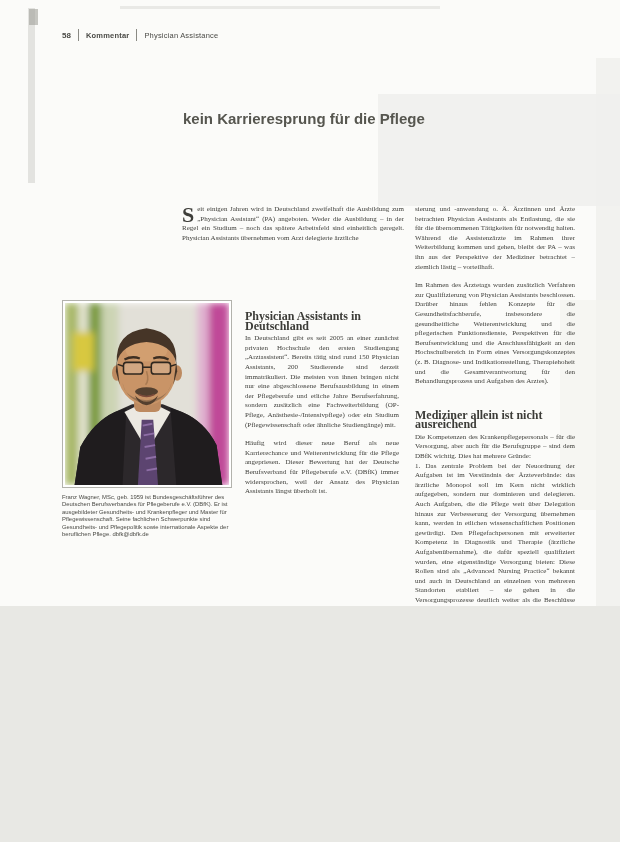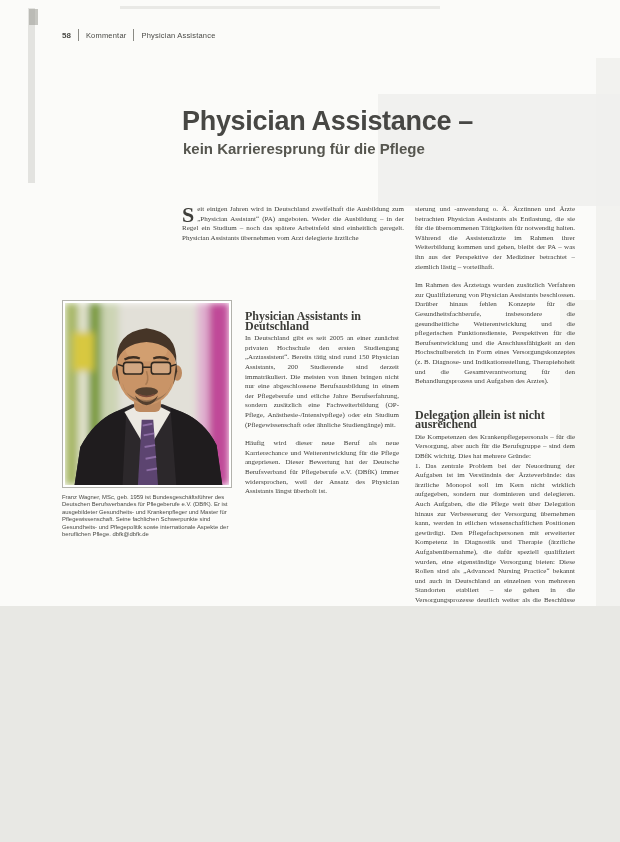--- a/index.html
+++ b/index.html
@@ -15,21 +15,21 @@
   .a-title-shade{left:378px;top:94px;width:242px;height:112px;background:#efefec;opacity:.8;}
   .a-right-strip{left:596px;top:58px;width:24px;height:745px;background:#f0f0ed;opacity:.85;}
   .a-right-mid{left:560px;top:300px;width:60px;height:210px;background:#f3f3f0;opacity:.7;}
   .a-top-line{left:120px;top:6px;width:320px;height:3px;background:#d8d8d3;opacity:.5;}
 
   
   .header{position:absolute;left:62px;top:28px;display:flex;align-items:center;
     font-family:"Liberation Sans", sans-serif;font-size:7.5px;color:#4a4a46;height:14px;}
   .header .pagenum{font-weight:bold;font-size:8px;}
   .header .vdiv{width:1px;height:12px;background:#8a8a84;margin:0 7px;}
-  .header .section{font-weight:normal;letter-spacing:.2px;}
+  .header .section{font-weight:bold;letter-spacing:.2px;}
   .header .article{letter-spacing:.2px;}
 
   
   .title-block{position:absolute;left:182px;top:106px;width:400px;}
   .title-main{margin:0;font-family:"Liberation Sans", sans-serif;font-weight:bold;
     font-size:27px;line-height:30px;color:#474744;letter-spacing:-.3px;}
   .title-sub{margin:4px 0 0 1px;font-family:"Liberation Sans", sans-serif;
     font-size:15px;line-height:17px;color:#56564f;font-weight:bold;}
 
   
@@ -73,21 +73,20 @@
 
   <div class="header">
     <span class="pagenum">58</span>
     <span class="vdiv"></span>
     <span class="section">Kommentar</span>
     <span class="vdiv"></span>
     <span class="article">Physician Assistance</span>
   </div>
 
   <div class="title-block">
-    <h1 class="title-main">Physician Assistance –</h1>
     <h2 class="title-sub">kein Karrieresprung für die Pflege</h2>
   </div>
 
   <div class="intro btxt">
     <span class="dropcap">S</span><span>eit einigen Jahren wird in Deutschland zweifelhaft die Ausbildung zum „Physician Assistant“ (PA) angeboten. Weder die Ausbildung – in der Regel ein Studium – noch das spätere Arbeitsfeld sind einheitlich geregelt. Physician Assistants übernehmen vom Arzt delegierte ärztliche</span>
   </div>
 
   <div class="photo-frame">
     <svg viewBox="0 0 171 187" preserveAspectRatio="none">
       <defs>
@@ -156,21 +155,21 @@
 
   <div class="col-left btxt">
     <h3 class="subhead">Physician Assistants in Deutschland</h3>
     <p>In Deutschland gibt es seit 2005 an einer zunächst privaten Hochschule den ersten Studiengang „Arztassistent“. Bereits tätig sind rund 150 Physician Assistants, 200 Studierende sind derzeit immatrikuliert. Die meisten von ihnen bringen nicht nur eine abgeschlossene Berufsausbildung in einem der Pflegeberufe und etliche Jahre Berufserfahrung, sondern zusätzlich eine Fachweiterbildung (OP-Pflege, Anästhesie-/Intensivpflege) oder ein Studium (Pflegewissenschaft oder ähnliche Studiengänge) mit.</p>
     <p>Häufig wird dieser neue Beruf als neue Karrierechance und Weiterentwicklung für die Pflege angepriesen. Dieser Bewertung hat der Deutsche Berufsverband für Pflegeberufe e.V. (DBfK) immer widersprochen, weil der Ansatz des Physician Assistants längst überholt ist.</p>
   </div>
 
   <div class="col-right btxt">
     <p>sierung und -anwendung o. Ä. Ärztinnen und Ärzte betrachten Physician Assistants als Entlastung, die sie für die übernommenen Tätigkeiten für notwendig halten. Während die Assistenzärzte im Rahmen ihrer Weiterbildung kommen und gehen, bleibt der PA – was ihn aus der Perspektive der Mediziner betrachtet – ziemlich lästig – vorteilhaft.</p>
     <p>Im Rahmen des Ärztetags wurden zusätzlich Verfahren zur Qualifizierung von Physician Assistants beschlossen. Darüber hinaus fehlen Konzepte für die Gesundheitsfachberufe, insbesondere die gesundheitliche Weiterentwicklung und die pflegerischen Funktionsdienste, Perspektiven für die Berufsentwicklung und die Anschlussfähigkeit an den Hochschulbereich in Form eines Versorgungskonzeptes (z. B. Diagnose- und Indikationsstellung, Therapiehoheit und die Gesamtverantwortung für den Behandlungsprozess und Aufgaben des Arztes).</p>
-    <h3 class="subhead">Delegation allein ist nicht ausreichend</h3>
+    <h3 class="subhead">Mediziner allein ist nicht ausreichend</h3>
     <p class="prelines">Die Kompetenzen des Krankenpflegepersonals – für die Versorgung, aber auch für die Berufsgruppe – sind dem DBfK wichtig. Dies hat mehrere Gründe:
 1. Das zentrale Problem bei der Neuordnung der Aufgaben ist im Verständnis der Ärzteverbände: das ärztliche Monopol soll im Kern nicht wirklich aufgegeben, sondern nur dominieren und delegieren. Auch Aufgaben, die die Pflege weit über Delegation hinaus zur Verbesserung der Versorgung übernehmen kann, werden in etlichen wissenschaftlichen Positionen gewürdigt. Den Pflegefachpersonen mit erweiterter Kompetenz in Diagnostik und Therapie (ärztliche Aufgabenübernahme), die dafür speziell qualifiziert wurden, eine eigenständige Versorgung bieten: Diese Rollen sind als „Advanced Nursing Practice“ bekannt und auch in Deutschland an einzelnen von mehreren Standorten etabliert – sie gehen in die Versorgungsprozesse deutlich weiter als die Beschlüsse in den Ärzteverbänden.
 2. Die Probleme in der ärztlichen Versorgung liegen überwiegend im ambulanten Bereich und zeigen sich dort als Verteilungsproblem (nämlich Ärztemangel). Hier sind schon Modelle wie die „Arztentlastende, Gemeinde- nahe, E-Health-</p>
   </div>
 
   <div class="footer">Dr. med. Mabuse 229 · September/Oktober 2017</div>
 
 </div>
 
 </body></html>

